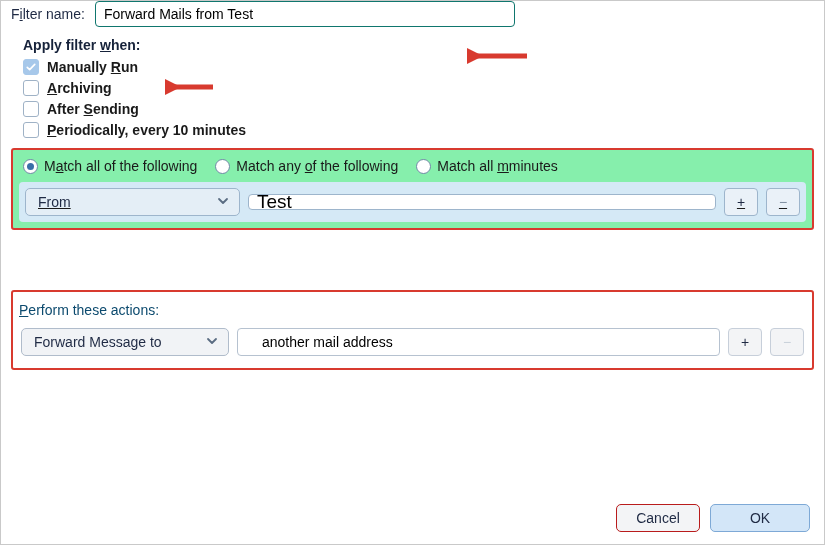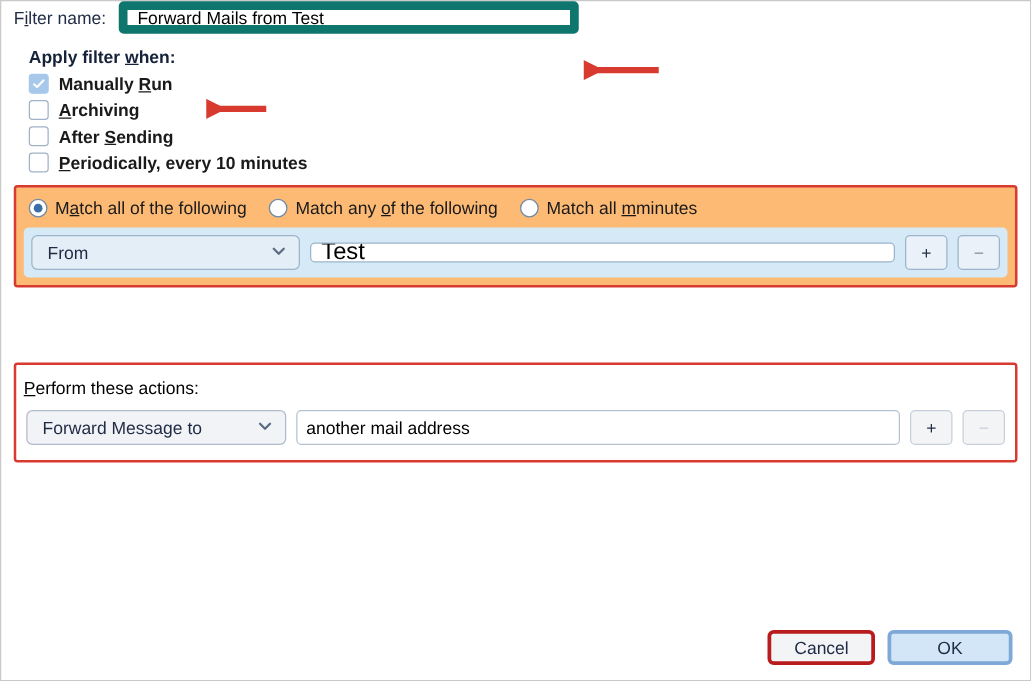--- a/index.html
+++ b/index.html
@@ -35,22 +35,22 @@
     line-height: 1;
   }
   .body {
     padding: 0 10px;
   }
   .row { display: flex; align-items: center; }
   .label { color: #1f2a44; }
   .filter-name-row { gap: 10px; margin-bottom: 10px; }
   .filter-name-row .label { white-space: nowrap; }
   .filter-name-input {
-    width: 368px; height: 26px;
-    border: 7px solid #0f766e;
+    width: 420px; height: 26px;
+    border: 1px solid #0f766e;
     border-radius: 4px;
     padding: 2px 8px;
     font-size: 14px;
     outline: none;
   }
   .apply-header {
     font-weight: 700;
     color: #16223a;
     margin: 6px 0 6px 12px;
   }
@@ -80,21 +80,21 @@
     color: #1f2a44;
     gap: 10px;
   }
   .select .chev { color: #5a6c82; }
   .select.junk { width: 225px; margin-left: 12px; }
   .conditions-box {
     margin-top: 10px;
     border: 2px solid #d83a2f;
     border-radius: 3px;
     padding: 6px 6px 6px 6px;
-    background: #fdba74;
+    background: #86efac;
   }
   .radio-row { display: flex; align-items: center; gap: 18px; padding: 2px 4px 8px 4px; }
   .radio {
     width: 15px; height: 15px; border-radius: 50%;
     border: 1.5px solid #6f89a5;
     display: inline-block;
     position: relative;
     background: #fff;
   }
   .radio.selected::after {
@@ -102,20 +102,21 @@
     position: absolute; left: 3px; top: 3px;
     width: 7px; height: 7px; border-radius: 50%;
     background: #3a6ea8;
   }
   .radiolabel { display: inline-flex; align-items: center; gap: 6px; }
   .cond-row {
     display: flex; align-items: center; gap: 8px;
     background: #d5e9f6;
     border-radius: 4px;
     padding: 6px 6px;
+    text-decoration: underline;
   }
   .cond-row .select { background: #e4eef6; border-color: #9db5cc; }
   .cond-row .select.field { width: 215px; }
   .cond-row .select.op { width: 215px; }
   .cond-row .txt {
     flex: 1;
     height: 16px;
     border: 1px solid #9db5cc;
     border-radius: 4px;
     padding: 0 8px;
@@ -126,53 +127,53 @@
   .pmbtn {
     width: 34px; height: 28px;
     border: 1px solid #9db5cc;
     border-radius: 4px;
     background: #eaf1f8;
     display: inline-flex; align-items: center; justify-content: center;
     color: #1f2a44;
     cursor: pointer;
   }
   .pmbtn.minus { color: #7f8ea0; }
-  .section-label { color: #000000; margin: 4px 0 8px 0; }
+  .section-label { color: #0c4a6e; margin: 4px 0 8px 0; }
   .actions-box {
     margin-top: 60px;
     border: 2px solid #d83a2f;
     border-radius: 3px;
     padding: 6px 6px 10px 6px;
   }
   .action-row {
     display: flex; align-items: flex-end; gap: 8px;
     padding: 2px 2px;
   }
   .action-row .select.action { width: 208px; background: #f1f3f6; }
   .action-row .txt {
     flex: 1;
     height: 28px;
     border: 1px solid #b6c2d0;
     border-radius: 4px;
-    padding: 0 7px;
+    padding: 0 24px;
     font-size: 14px;
     background: #fff;
     outline: none;
   }
   .action-row .pmbtn { background: #f3f4f6; border-color: #c7cfda; }
   .action-row .pmbtn.disabled { color: #c8d0da; cursor: default; }
   .footer {
     position: absolute; right: 14px; bottom: 12px;
     display: flex; gap: 10px;
   }
   .btn {
     height: 28px;
     min-width: 84px;
     border-radius: 5px;
-    border: 3px solid #b91c1c;
+    border: 1px solid #b91c1c;
     background: #f3f4f6;
     display: inline-flex; align-items: center; justify-content: center;
     padding: 0 18px;
     color: #1f2a44;
     cursor: pointer;
   }
   .btn.primary {
     background: #d3e6f8;
     border-color: #7ea9d6;
     min-width: 100px;

